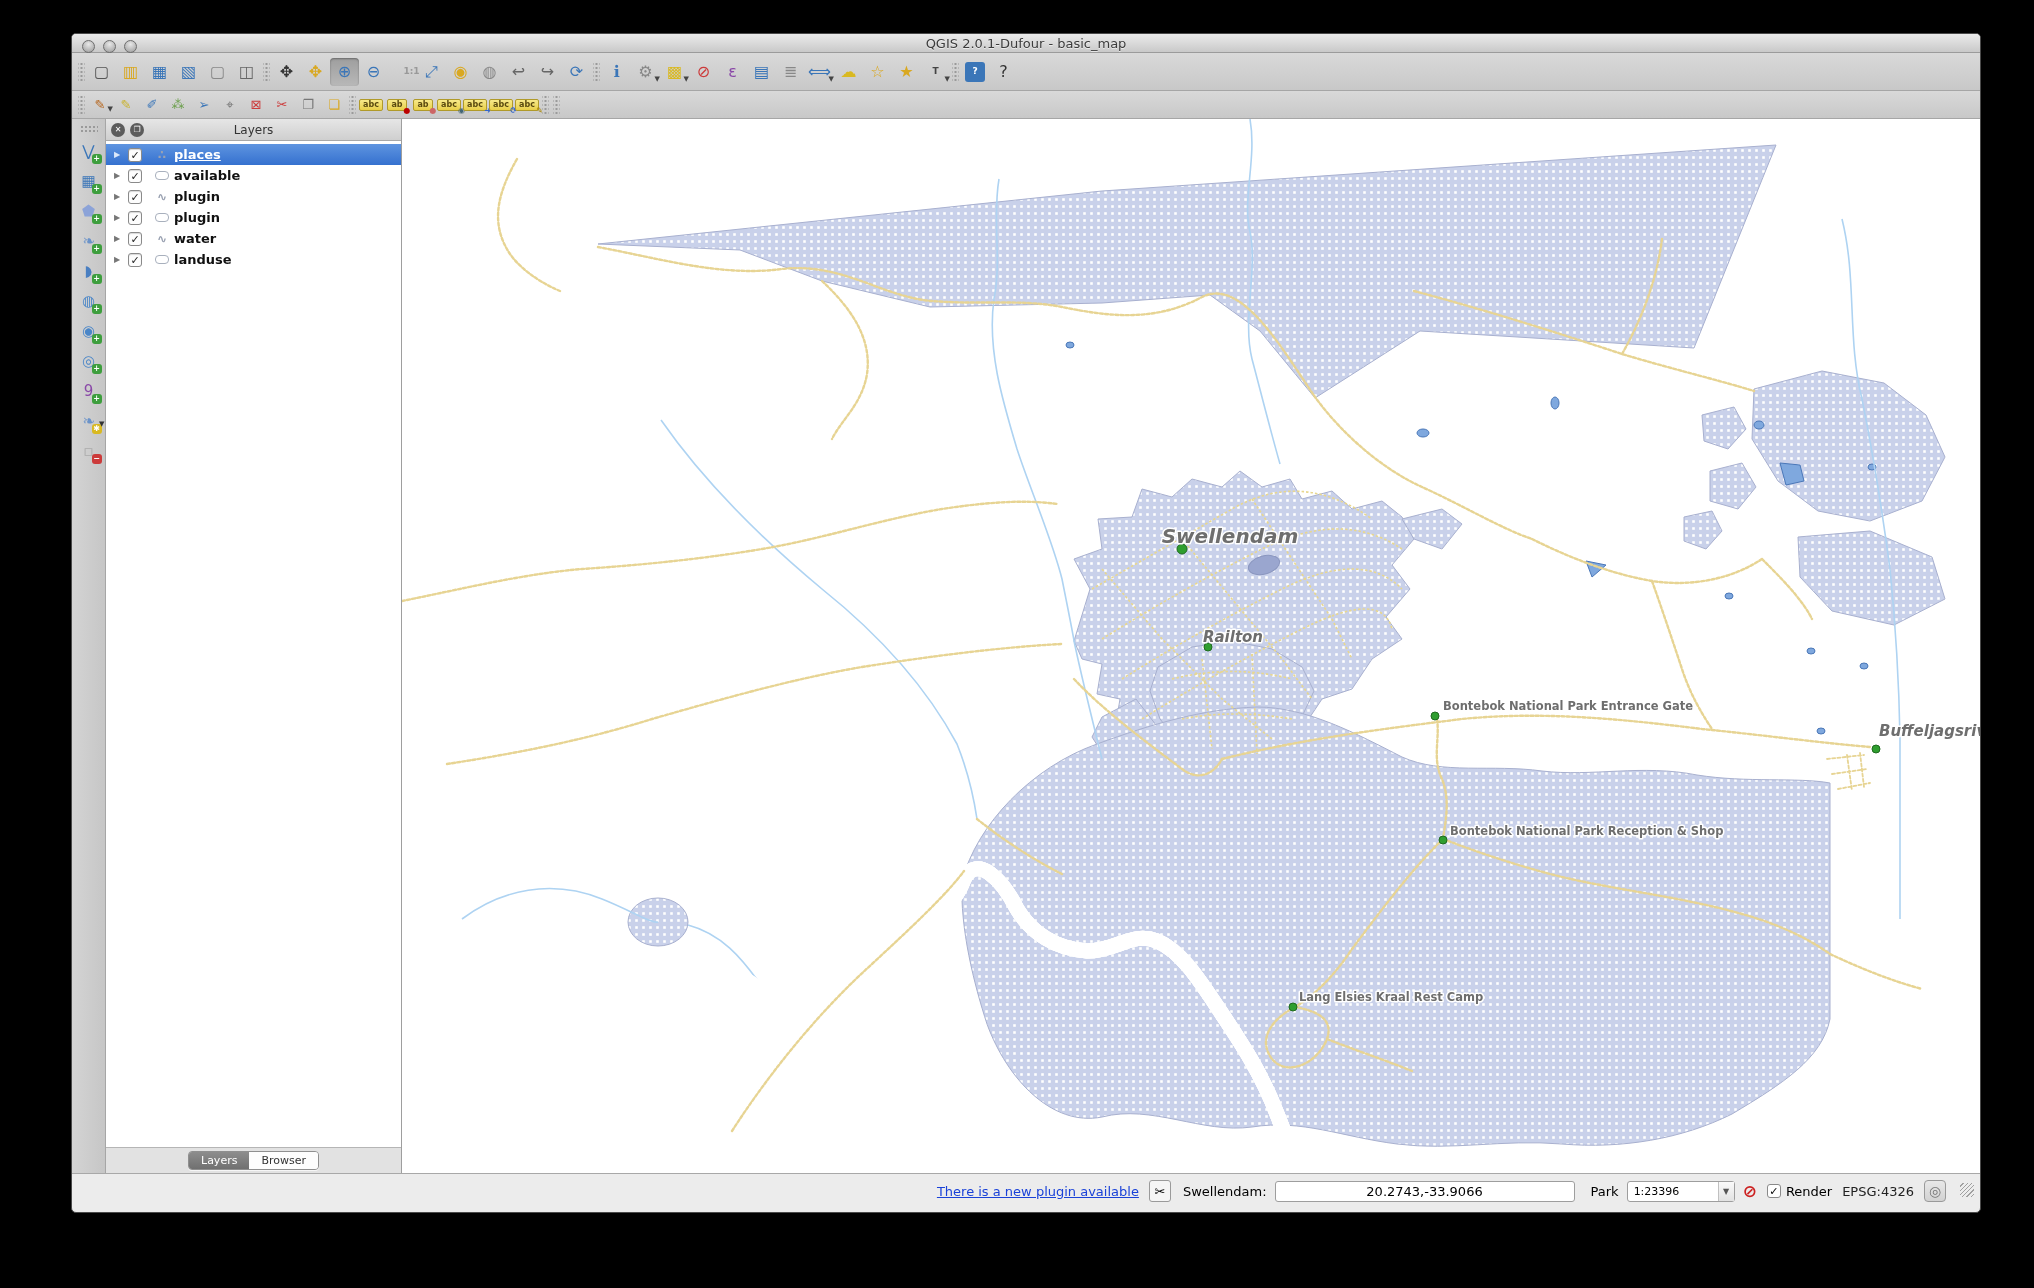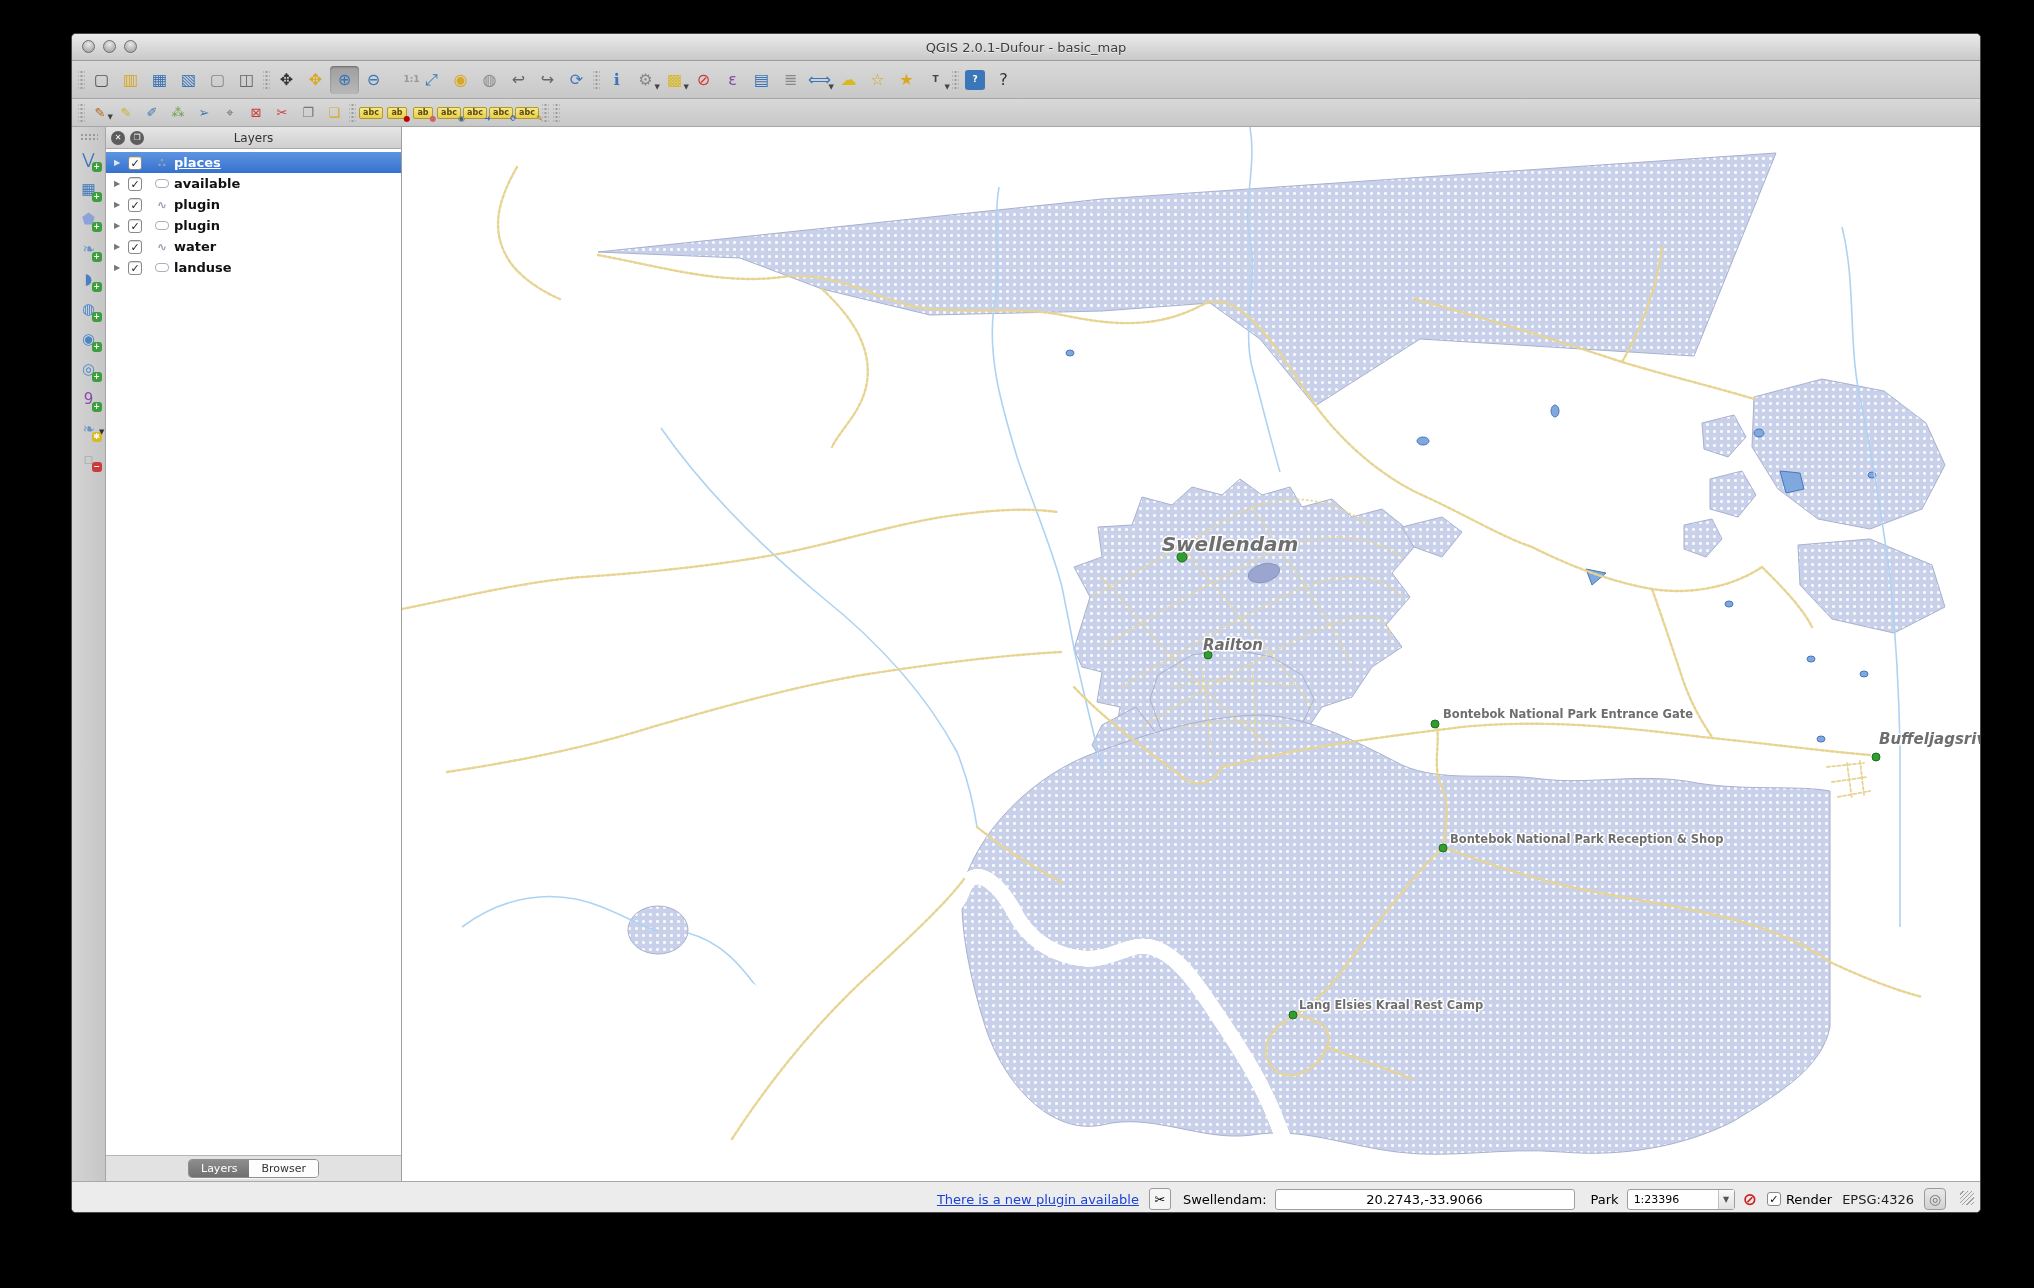--- a/index.html
+++ b/index.html
@@ -3,21 +3,21 @@
 <meta charset="utf-8">
 <style>
   * { margin:0; padding:0; box-sizing:border-box; }
   html,body { width:2034px; height:1288px; background:#000; font-family:"DejaVu Sans","Liberation Sans",sans-serif; overflow:hidden; }
 
   .window { position:absolute; left:71px; top:33px; width:1910px; height:1180px;
     border-radius:5px; overflow:hidden; background:#ececec;
     box-shadow:0 10px 40px rgba(0,0,0,.7); border:1px solid #4a4a4a; }
 
   
-  .titlebar { height:27px; background:linear-gradient(#ebebeb,#c9c9c9);
+  .titlebar { height:19px; background:linear-gradient(#ebebeb,#c9c9c9);
     border-bottom:1px solid #9b9b9b; position:relative; display:flex; align-items:center; justify-content:center; }
   .title-text { font-size:13px; color:#3c3c3c; text-shadow:0 1px 0 rgba(255,255,255,.6); }
   .traffic { position:absolute; left:10px; top:6px; display:flex; gap:8px; }
   .light { width:13px; height:13px; border-radius:50%; border:1px solid #6e6e6e;
     background:radial-gradient(circle at 50% 30%, #e8e8e8, #9a9a9a); }
 
   
   .toolbar { display:flex; align-items:center; background:linear-gradient(#d9d9d9,#c8c8c8);
     border-bottom:1px solid #a6a6a6; padding:0 4px; }
   .toolbar.row1 { height:38px; }

